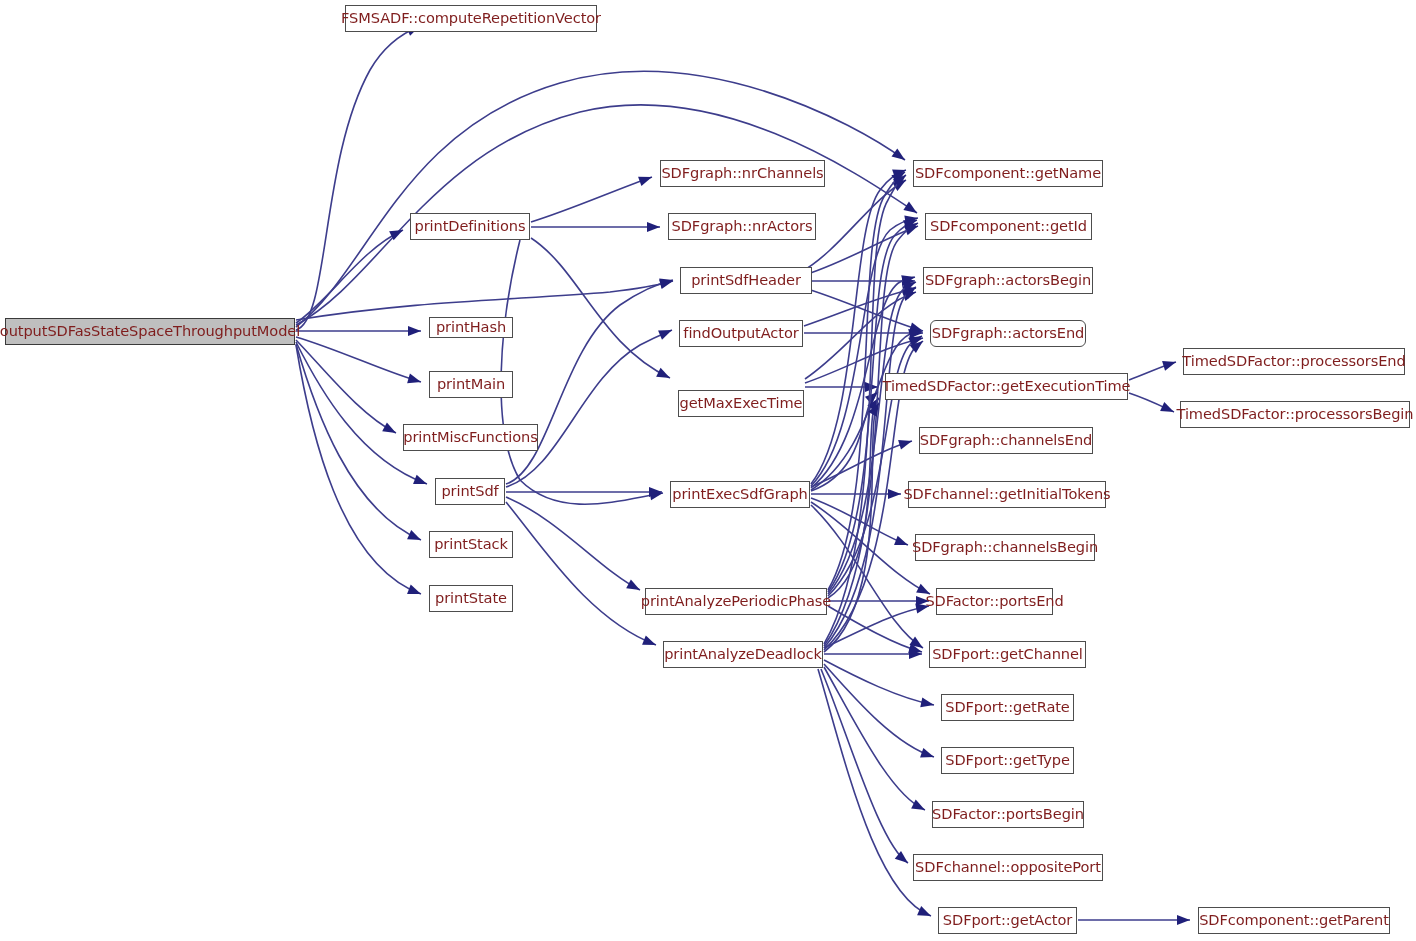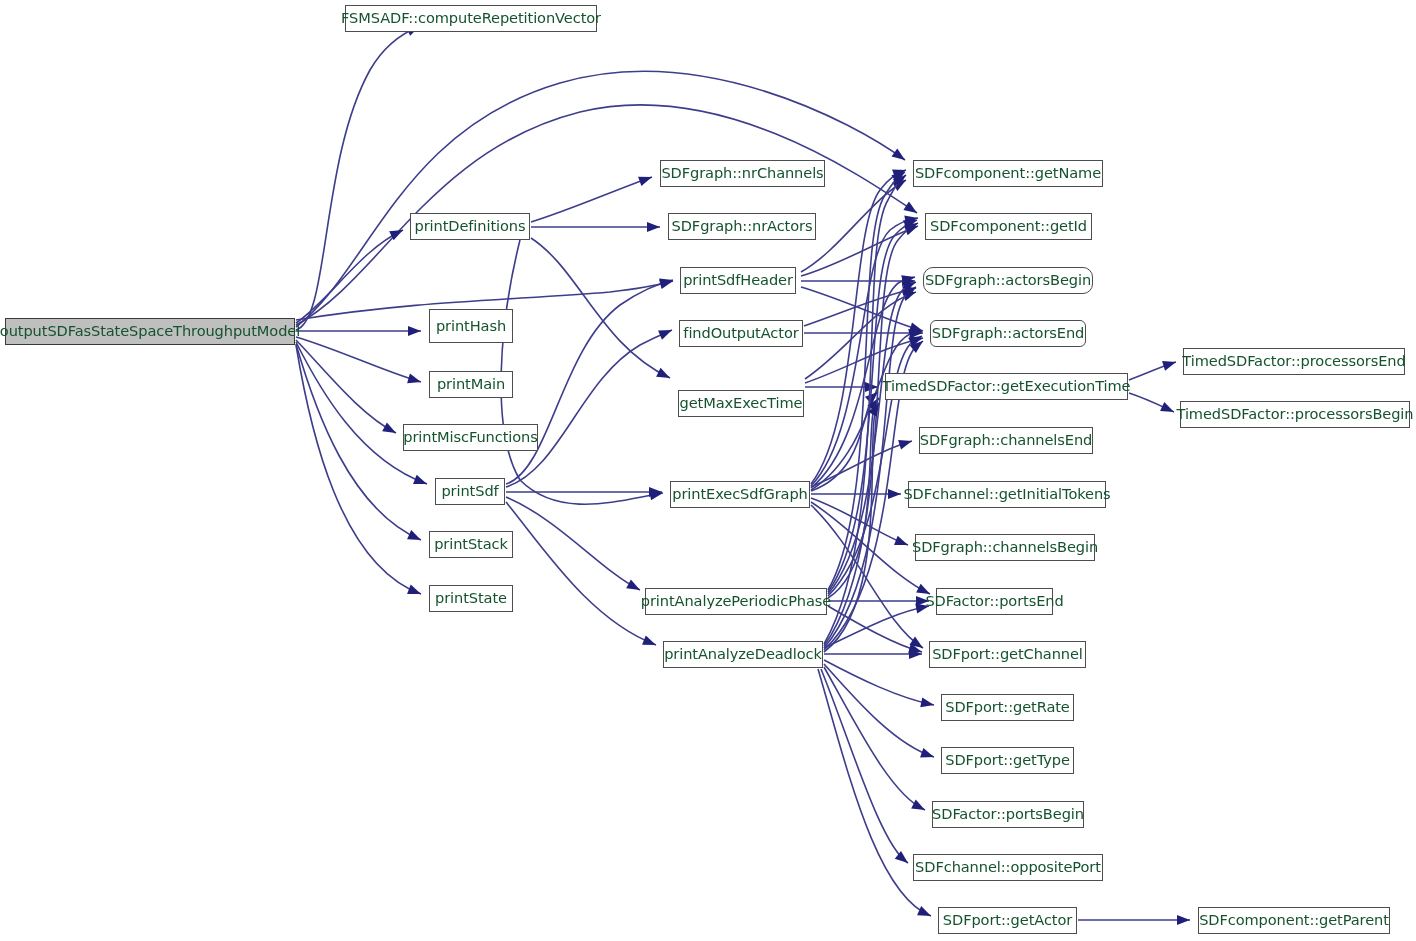--- a/index.html
+++ b/index.html
@@ -31,21 +31,21 @@
   }
   .arrow-head {
     fill: #20207a;
     stroke: none;
   }
   .node-box {
     position: absolute;
     box-sizing: border-box;
     border: 1.3px solid #4d4d4d;
     background: #ffffff;
-    color: #14532d;
+    color: #7f1d1d;
     display: flex;
     align-items: center;
     justify-content: center;
     font-size: 14.6px;
     line-height: 1;
     white-space: nowrap;
     letter-spacing: -0.1px;
   }
   .node-box.highlight {
     background: #bfbfbf;
@@ -186,21 +186,21 @@
   <div id="node-layer">
       <div class="node-box highlight" style="left: 5px; top: 318px; width: 290px; height: 27px;">
         <span class="node-label">outputSDFasStateSpaceThroughputModel</span>
       </div>
       <div class="node-box" style="left: 345px; top: 5px; width: 252px; height: 27px;">
         <span class="node-label">FSMSADF::computeRepetitionVector</span>
       </div>
       <div class="node-box" style="left: 410px; top: 213px; width: 120px; height: 27px;">
         <span class="node-label">printDefinitions</span>
       </div>
-      <div class="node-box" style="left: 429px; top: 309px; width: 84px; height: 34px;">
+      <div class="node-box" style="left: 429px; top: 317px; width: 84px; height: 21px;">
         <span class="node-label">printHash</span>
       </div>
       <div class="node-box" style="left: 429px; top: 371px; width: 84px; height: 27px;">
         <span class="node-label">printMain</span>
       </div>
       <div class="node-box" style="left: 403px; top: 424px; width: 135px; height: 27px;">
         <span class="node-label">printMiscFunctions</span>
       </div>
       <div class="node-box" style="left: 435px; top: 478px; width: 70px; height: 27px;">
         <span class="node-label">printSdf</span>
@@ -210,21 +210,21 @@
       </div>
       <div class="node-box" style="left: 429px; top: 585px; width: 84px; height: 27px;">
         <span class="node-label">printState</span>
       </div>
       <div class="node-box" style="left: 660px; top: 160px; width: 165px; height: 27px;">
         <span class="node-label">SDFgraph::nrChannels</span>
       </div>
       <div class="node-box" style="left: 668px; top: 213px; width: 148px; height: 27px;">
         <span class="node-label">SDFgraph::nrActors</span>
       </div>
-      <div class="node-box" style="left: 680px; top: 267px; width: 116px; height: 27px;">
+      <div class="node-box" style="left: 680px; top: 267px; width: 132px; height: 27px;">
         <span class="node-label">printSdfHeader</span>
       </div>
       <div class="node-box" style="left: 679px; top: 320px; width: 124px; height: 27px;">
         <span class="node-label">findOutputActor</span>
       </div>
       <div class="node-box" style="left: 678px; top: 374px; width: 126px; height: 27px; margin-top: 16px;">
         <span class="node-label">getMaxExecTime</span>
       </div>
       <div class="node-box" style="left: 670px; top: 481px; width: 140px; height: 27px;">
         <span class="node-label">printExecSdfGraph</span>
@@ -234,21 +234,21 @@
       </div>
       <div class="node-box" style="left: 663px; top: 641px; width: 160px; height: 27px;">
         <span class="node-label">printAnalyzeDeadlock</span>
       </div>
       <div class="node-box" style="left: 913px; top: 160px; width: 190px; height: 27px;">
         <span class="node-label">SDFcomponent::getName</span>
       </div>
       <div class="node-box" style="left: 925px; top: 213px; width: 167px; height: 27px;">
         <span class="node-label">SDFcomponent::getId</span>
       </div>
-      <div class="node-box" style="left: 923px; top: 267px; width: 170px; height: 27px; border-radius: 10px;">
+      <div class="node-box" style="left: 923px; top: 267px; width: 170px; height: 27px;">
         <span class="node-label">SDFgraph::actorsBegin</span>
       </div>
       <div class="node-box" style="left: 930px; top: 320px; width: 156px; height: 27px; border-radius: 6px;">
         <span class="node-label">SDFgraph::actorsEnd</span>
       </div>
       <div class="node-box" style="left: 885px; top: 373px; width: 243px; height: 27px;">
         <span class="node-label">TimedSDFactor::getExecutionTime</span>
       </div>
       <div class="node-box" style="left: 919px; top: 427px; width: 174px; height: 27px;">
         <span class="node-label">SDFgraph::channelsEnd</span>

